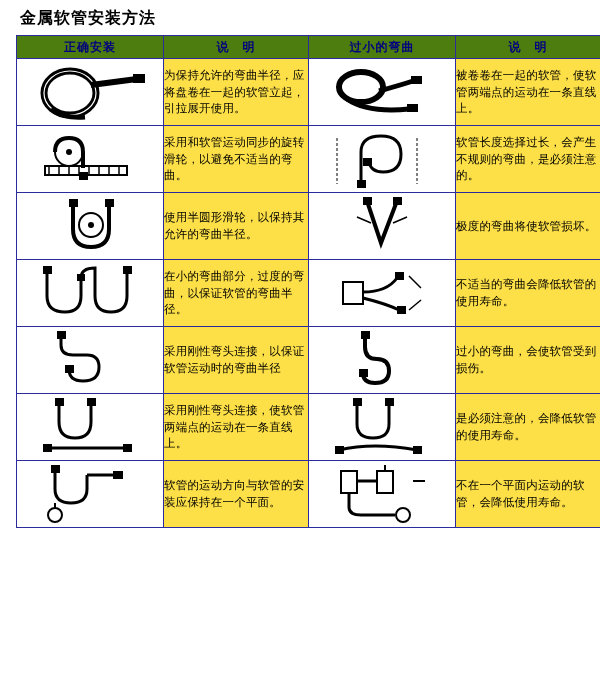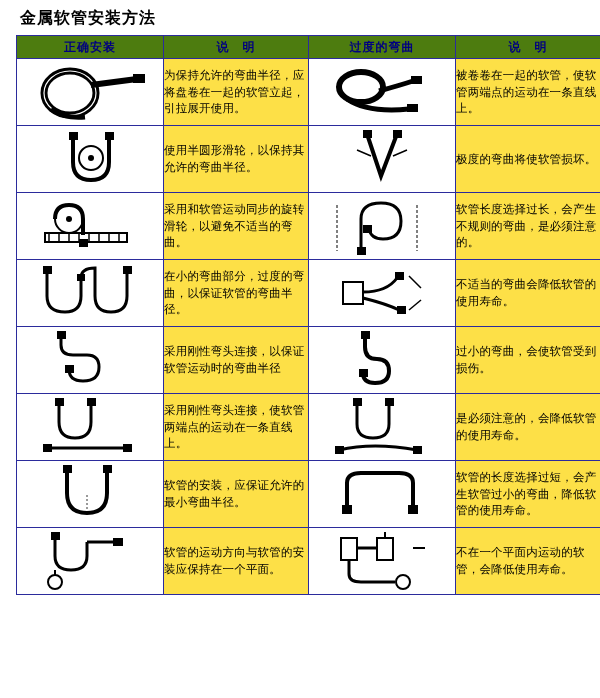--- a/index.html
+++ b/index.html
@@ -78,21 +78,21 @@
     <colgroup>
       <col class="col-pic">
         <col class="col-desc">
         <col class="col-pic">
         <col class="col-desc">
     </colgroup>
     <thead>
       <tr>
         <th>正确安装</th>
         <th>说　明</th>
-        <th>过度的弯曲</th>
+        <th>过小的弯曲</th>
         <th>说　明</th>
       </tr>
     </thead>
     <tbody>
 
       <tr>
         <td class="pic">
           <svg width="130" height="62" viewBox="0 0 130 62">
             <ellipse cx="45" cy="32" rx="26" ry="22" fill="none" stroke="#000" stroke-width="7"></ellipse>
             <ellipse cx="45" cy="32" rx="26" ry="22" fill="none" stroke="#fff" stroke-width="1.2"></ellipse>
@@ -105,42 +105,20 @@
         <td class="pic">
           <svg width="130" height="62" viewBox="0 0 130 62">
             <ellipse cx="44" cy="26" rx="22" ry="15" fill="none" stroke="#000" stroke-width="6"></ellipse>
             <path d="M62 30 Q84 24 96 20" stroke="#000" stroke-width="5" fill="none"></path>
             <rect x="94" y="15" width="11" height="8" fill="#000"></rect>
             <path d="M30 38 Q50 52 92 48" stroke="#000" stroke-width="5" fill="none"></path>
             <rect x="90" y="43" width="11" height="8" fill="#000"></rect>
           </svg>
         </td>
         <td class="desc">被卷卷在一起的软管，使软管两端点的运动在一条直线上。</td>
-      </tr>
-
-      <tr>
-        <td class="pic">
-          <svg width="130" height="62" viewBox="0 0 130 62">
-            <path d="M48 8 L48 34 Q48 52 66 52 Q84 52 84 34 L84 8" fill="none" stroke="#000" stroke-width="4"></path>
-            <circle cx="66" cy="30" r="12" fill="none" stroke="#000" stroke-width="2"></circle>
-            <circle cx="66" cy="30" r="3" fill="#000"></circle>
-            <rect x="44" y="4" width="9" height="8" fill="#000"></rect>
-            <rect x="80" y="4" width="9" height="8" fill="#000"></rect>
-          </svg>
-        </td>
-        <td class="desc">使用半圆形滑轮，以保持其允许的弯曲半径。</td>
-        <td class="pic">
-          <svg width="130" height="62" viewBox="0 0 130 62">
-            <path d="M50 6 L64 48 L80 6" fill="none" stroke="#000" stroke-width="4"></path>
-            <rect x="46" y="2" width="9" height="8" fill="#000"></rect>
-            <rect x="76" y="2" width="9" height="8" fill="#000"></rect>
-            <path d="M40 22 L54 28 M90 22 L76 28" stroke="#000" stroke-width="1.5" fill="none"></path>
-          </svg>
-        </td>
-        <td class="desc">极度的弯曲将使软管损坏。</td>
       </tr>
 
       <tr>
         <td class="pic">
           <svg width="130" height="62" viewBox="0 0 130 62">
             <circle cx="44" cy="24" r="14" fill="none" stroke="#000" stroke-width="2"></circle>
             <circle cx="44" cy="24" r="3" fill="#000"></circle>
             <path d="M30 24 Q30 10 44 10 Q58 10 58 24 L58 40" fill="none" stroke="#000" stroke-width="4"></path>
             <rect x="20" y="38" width="82" height="9" fill="none" stroke="#000" stroke-width="2"></rect>
             <path d="M24 38 L24 47 M34 38 L34 47 M44 38 L44 47 M54 38 L54 47 M64 38 L64 47 M74 38 L74 47 M84 38 L84 47 M94 38 L94 47" stroke="#000" stroke-width="1.5"></path>
@@ -150,20 +128,42 @@
         <td class="desc">采用和软管运动同步的旋转滑轮，以避免不适当的弯曲。</td>
         <td class="pic">
           <svg width="130" height="62" viewBox="0 0 130 62">
             <path d="M44 56 L44 24 Q44 8 64 8 Q84 8 84 26 Q84 44 66 44 Q54 44 52 34" fill="none" stroke="#000" stroke-width="3"></path>
             <rect x="40" y="52" width="9" height="8" fill="#000"></rect>
             <rect x="46" y="30" width="9" height="8" fill="#000"></rect>
             <path d="M20 10 L20 56 M100 10 L100 56" stroke="#000" stroke-width="1" stroke-dasharray="3,2"></path>
           </svg>
         </td>
         <td class="desc">软管长度选择过长，会产生不规则的弯曲，是必须注意的。</td>
+      </tr>
+
+      <tr>
+        <td class="pic">
+          <svg width="130" height="62" viewBox="0 0 130 62">
+            <path d="M48 8 L48 34 Q48 52 66 52 Q84 52 84 34 L84 8" fill="none" stroke="#000" stroke-width="4"></path>
+            <circle cx="66" cy="30" r="12" fill="none" stroke="#000" stroke-width="2"></circle>
+            <circle cx="66" cy="30" r="3" fill="#000"></circle>
+            <rect x="44" y="4" width="9" height="8" fill="#000"></rect>
+            <rect x="80" y="4" width="9" height="8" fill="#000"></rect>
+          </svg>
+        </td>
+        <td class="desc">使用半圆形滑轮，以保持其允许的弯曲半径。</td>
+        <td class="pic">
+          <svg width="130" height="62" viewBox="0 0 130 62">
+            <path d="M50 6 L64 48 L80 6" fill="none" stroke="#000" stroke-width="4"></path>
+            <rect x="46" y="2" width="9" height="8" fill="#000"></rect>
+            <rect x="76" y="2" width="9" height="8" fill="#000"></rect>
+            <path d="M40 22 L54 28 M90 22 L76 28" stroke="#000" stroke-width="1.5" fill="none"></path>
+          </svg>
+        </td>
+        <td class="desc">极度的弯曲将使软管损坏。</td>
       </tr>
 
       <tr>
         <td class="pic">
           <svg width="130" height="62" viewBox="0 0 130 62">
             <path d="M22 10 L22 34 Q22 50 40 50 Q56 50 56 34 L56 16 Q56 6 70 6 L70 10" fill="none" stroke="#000" stroke-width="3"></path>
             <path d="M70 10 L70 34 Q70 50 86 50 Q102 50 102 34 L102 10" fill="none" stroke="#000" stroke-width="3"></path>
             <rect x="18" y="4" width="9" height="8" fill="#000"></rect>
             <rect x="98" y="4" width="9" height="8" fill="#000"></rect>
             <rect x="52" y="12" width="8" height="7" fill="#000"></rect>
@@ -222,39 +222,20 @@
             <rect x="68" y="2" width="9" height="8" fill="#000"></rect>
             <path d="M22 54 Q56 46 100 54" fill="none" stroke="#000" stroke-width="3"></path>
             <rect x="18" y="50" width="9" height="8" fill="#000"></rect>
             <rect x="96" y="50" width="9" height="8" fill="#000"></rect>
           </svg>
         </td>
         <td class="desc">是必须注意的，会降低软管的使用寿命。</td>
       </tr>
 
 
-      <tr>
-        <td class="pic">
-          <svg width="130" height="62" viewBox="0 0 130 62">
-            <path d="M42 6 L42 30 Q42 50 62 50 Q82 50 82 30 L82 6" fill="none" stroke="#000" stroke-width="4"></path>
-            <rect x="38" y="2" width="9" height="8" fill="#000"></rect>
-            <rect x="78" y="2" width="9" height="8" fill="#000"></rect>
-            <path d="M62 50 L62 30" stroke="#000" stroke-width="0.8" stroke-dasharray="2,2"></path>
-          </svg>
-        </td>
-        <td class="desc">软管的安装，应保证允许的最小弯曲半径。</td>
-        <td class="pic">
-          <svg width="130" height="62" viewBox="0 0 130 62">
-            <path d="M30 44 L30 20 Q30 10 44 10 L82 10 Q96 10 96 20 L96 44" fill="none" stroke="#000" stroke-width="4"></path>
-            <rect x="25" y="42" width="10" height="9" fill="#000"></rect>
-            <rect x="91" y="42" width="10" height="9" fill="#000"></rect>
-          </svg>
-        </td>
-        <td class="desc">软管的长度选择过短，会产生软管过小的弯曲，降低软管的使用寿命。</td>
-      </tr>
 
       <tr>
         <td class="pic">
           <svg width="130" height="62" viewBox="0 0 130 62">
             <path d="M30 6 L30 26 Q30 40 46 40 Q62 40 62 26 L62 12" fill="none" stroke="#000" stroke-width="3"></path>
             <path d="M62 12 L92 12" stroke="#000" stroke-width="3"></path>
             <rect x="26" y="2" width="9" height="8" fill="#000"></rect>
             <circle cx="30" cy="52" r="7" fill="none" stroke="#000" stroke-width="2"></circle>
             <path d="M30 40 L30 45" stroke="#000" stroke-width="2"></path>
             <rect x="88" y="8" width="10" height="8" fill="#000"></rect>

